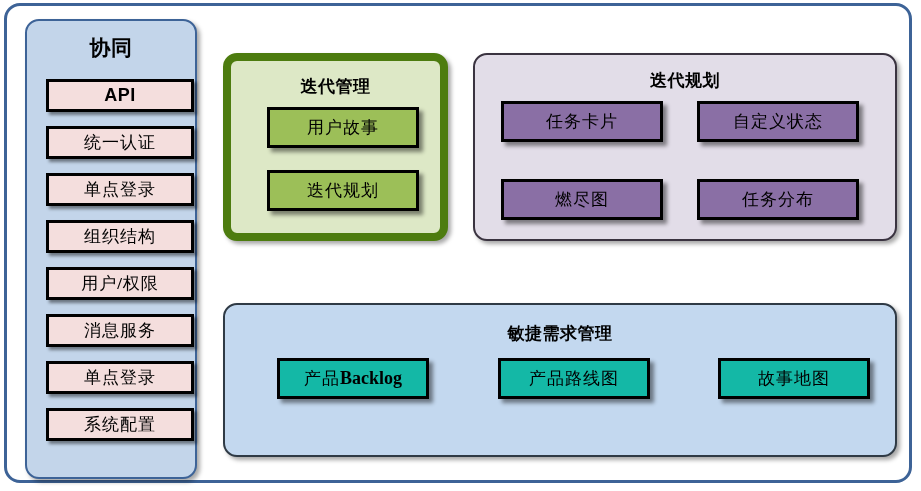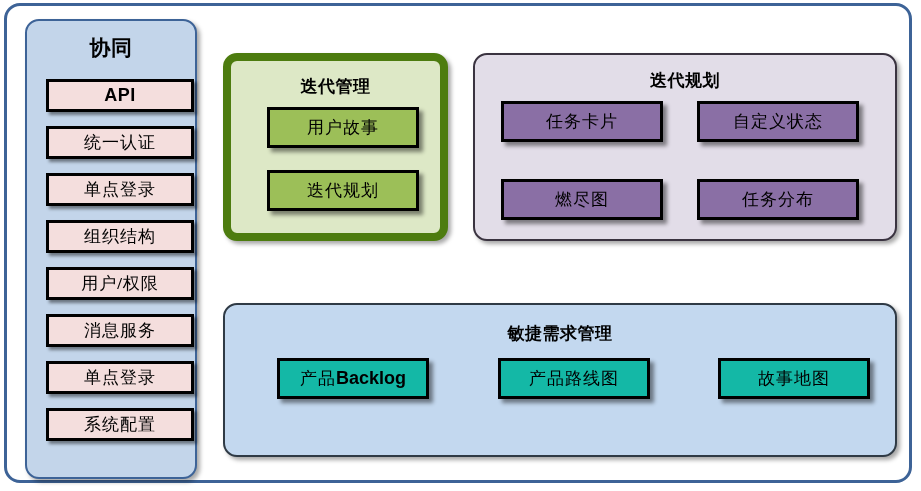--- a/index.html
+++ b/index.html
@@ -169,21 +169,21 @@
     box-shadow: 4px 4px 4px rgba(0,0,0,0.45);
     display: flex;
     align-items: center;
     justify-content: center;
     font-family: "Liberation Serif", serif;
     font-size: 17px;
     color: #000000;
     letter-spacing: 1px;
   }
   .blue-box .latin {
-    font-family: Liberation Sans, sans-serif;
+    font-family: Liberation Serif, serif;
     font-weight: bold;
     font-size: 18px;
     letter-spacing: 0;
   }
   .bold-slash { font-weight: bold; }
 </style>
 </head>
 <body>
 
 <div id="outer-frame">

